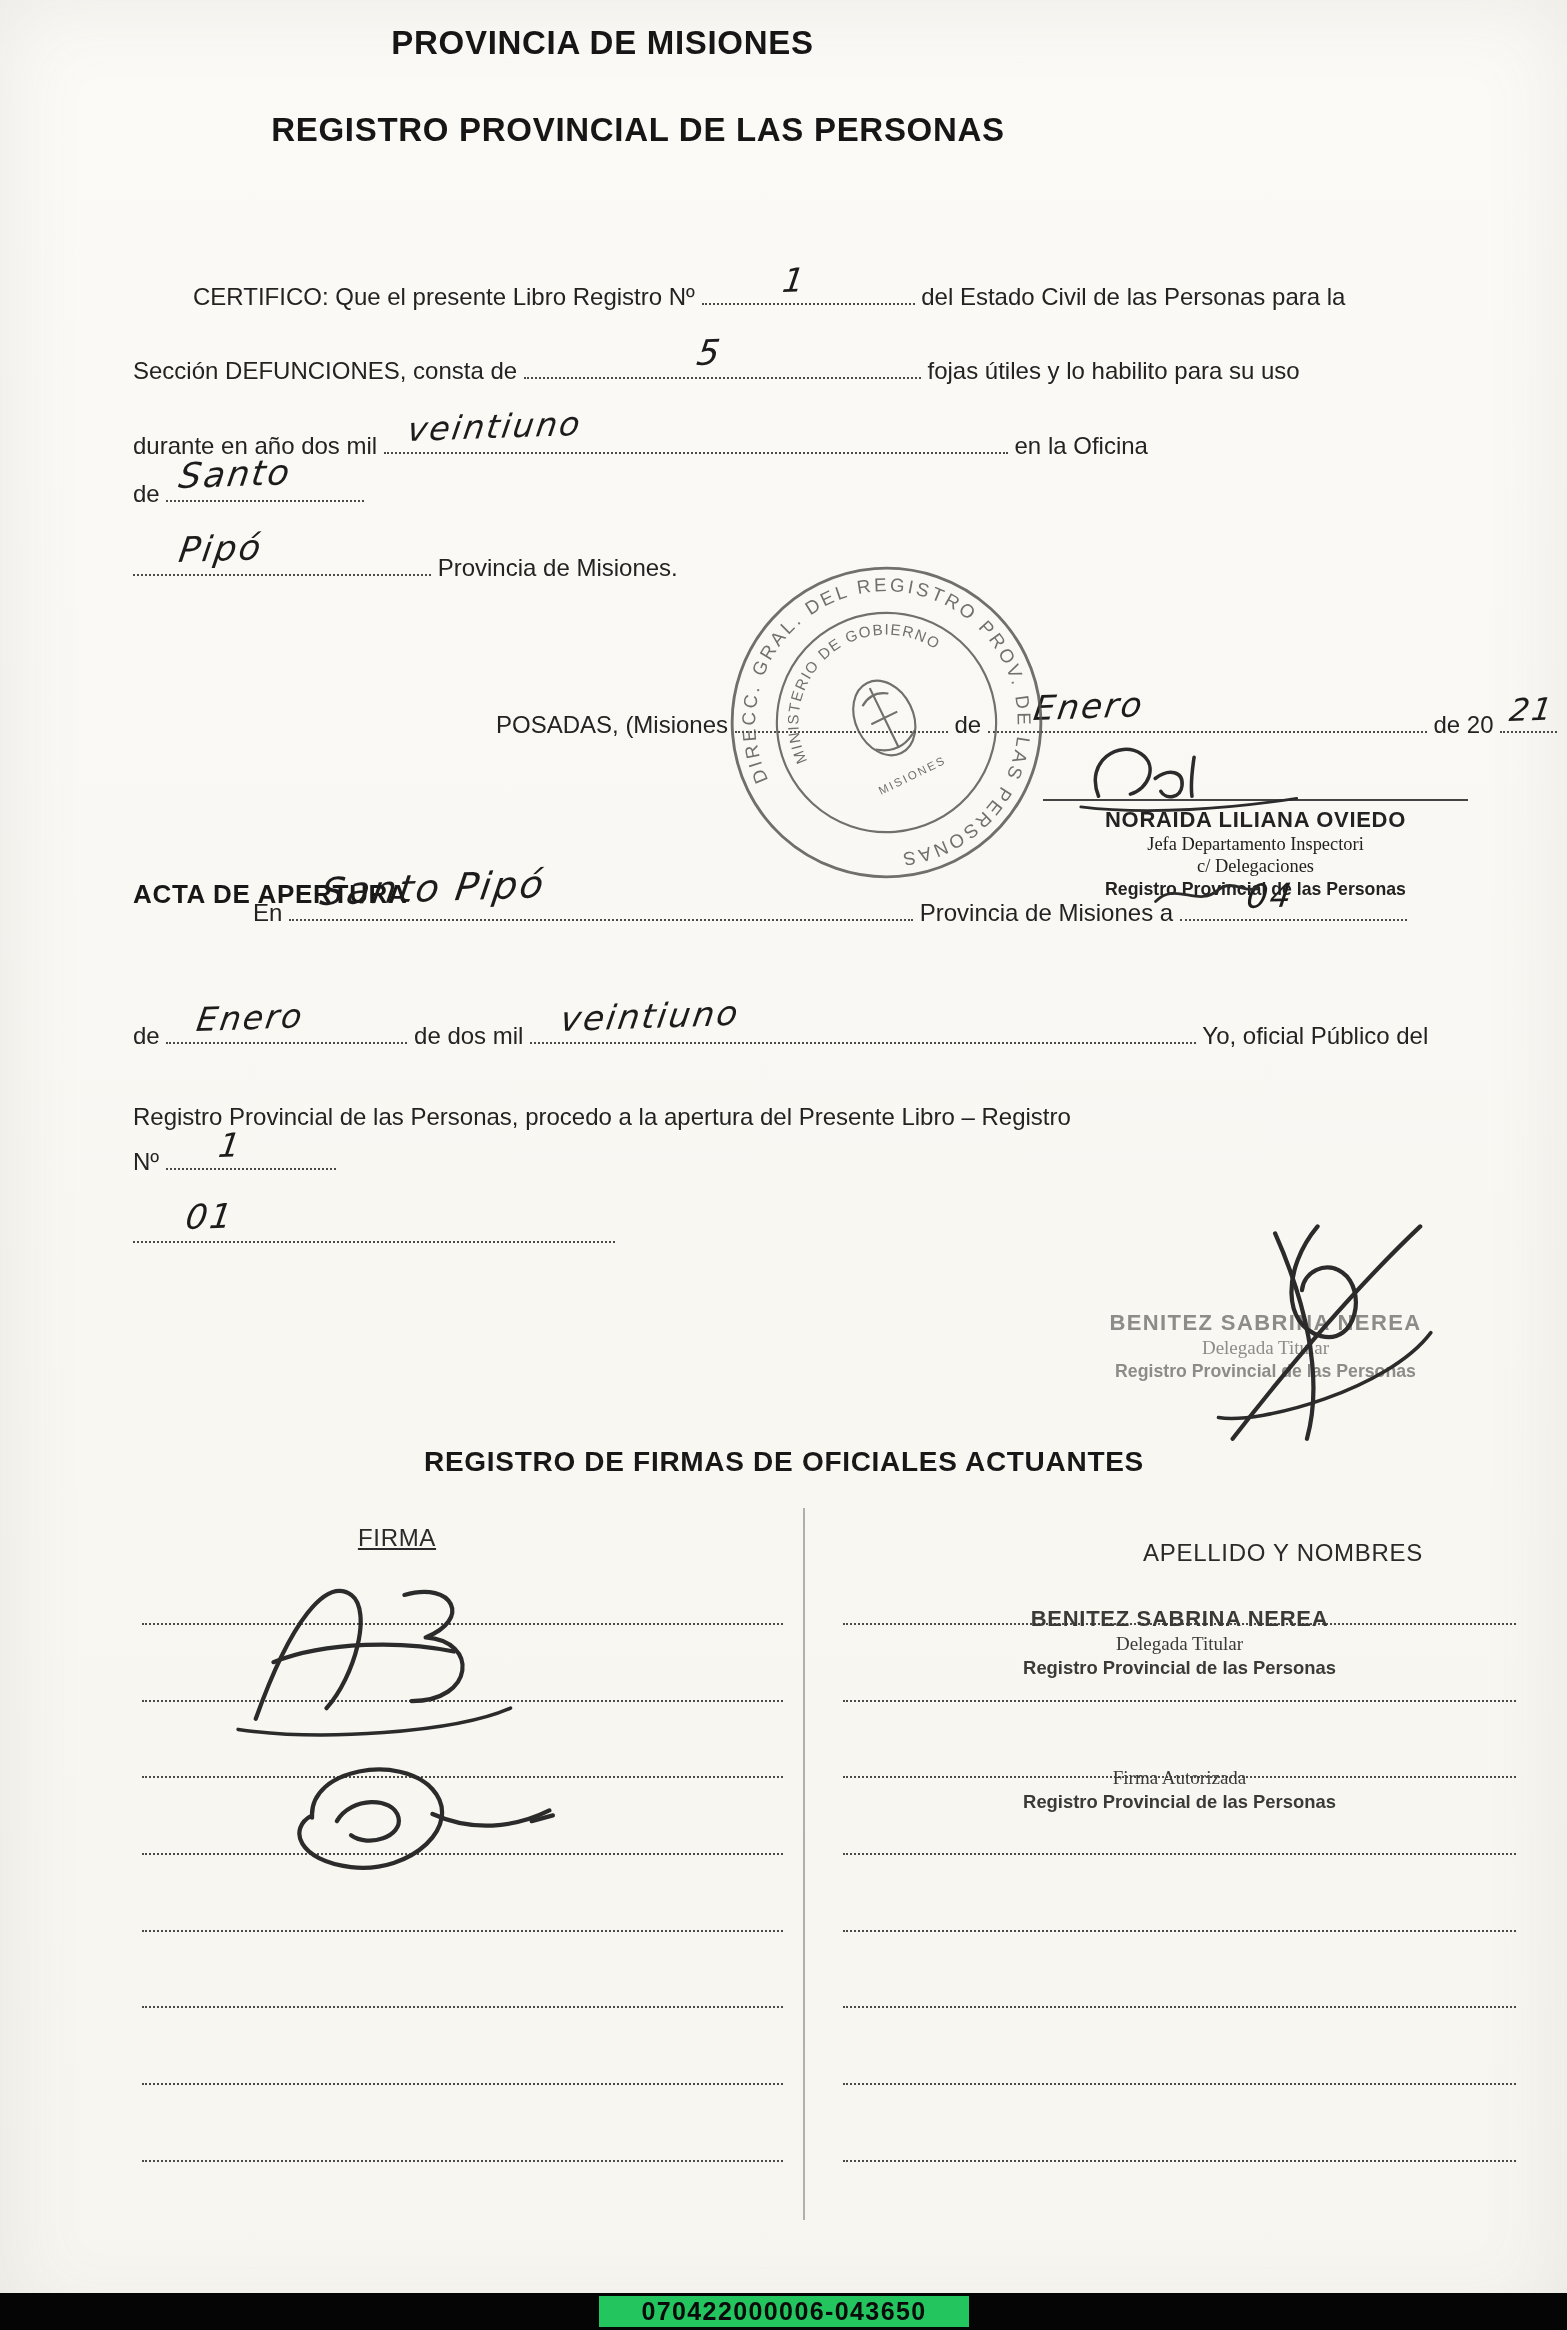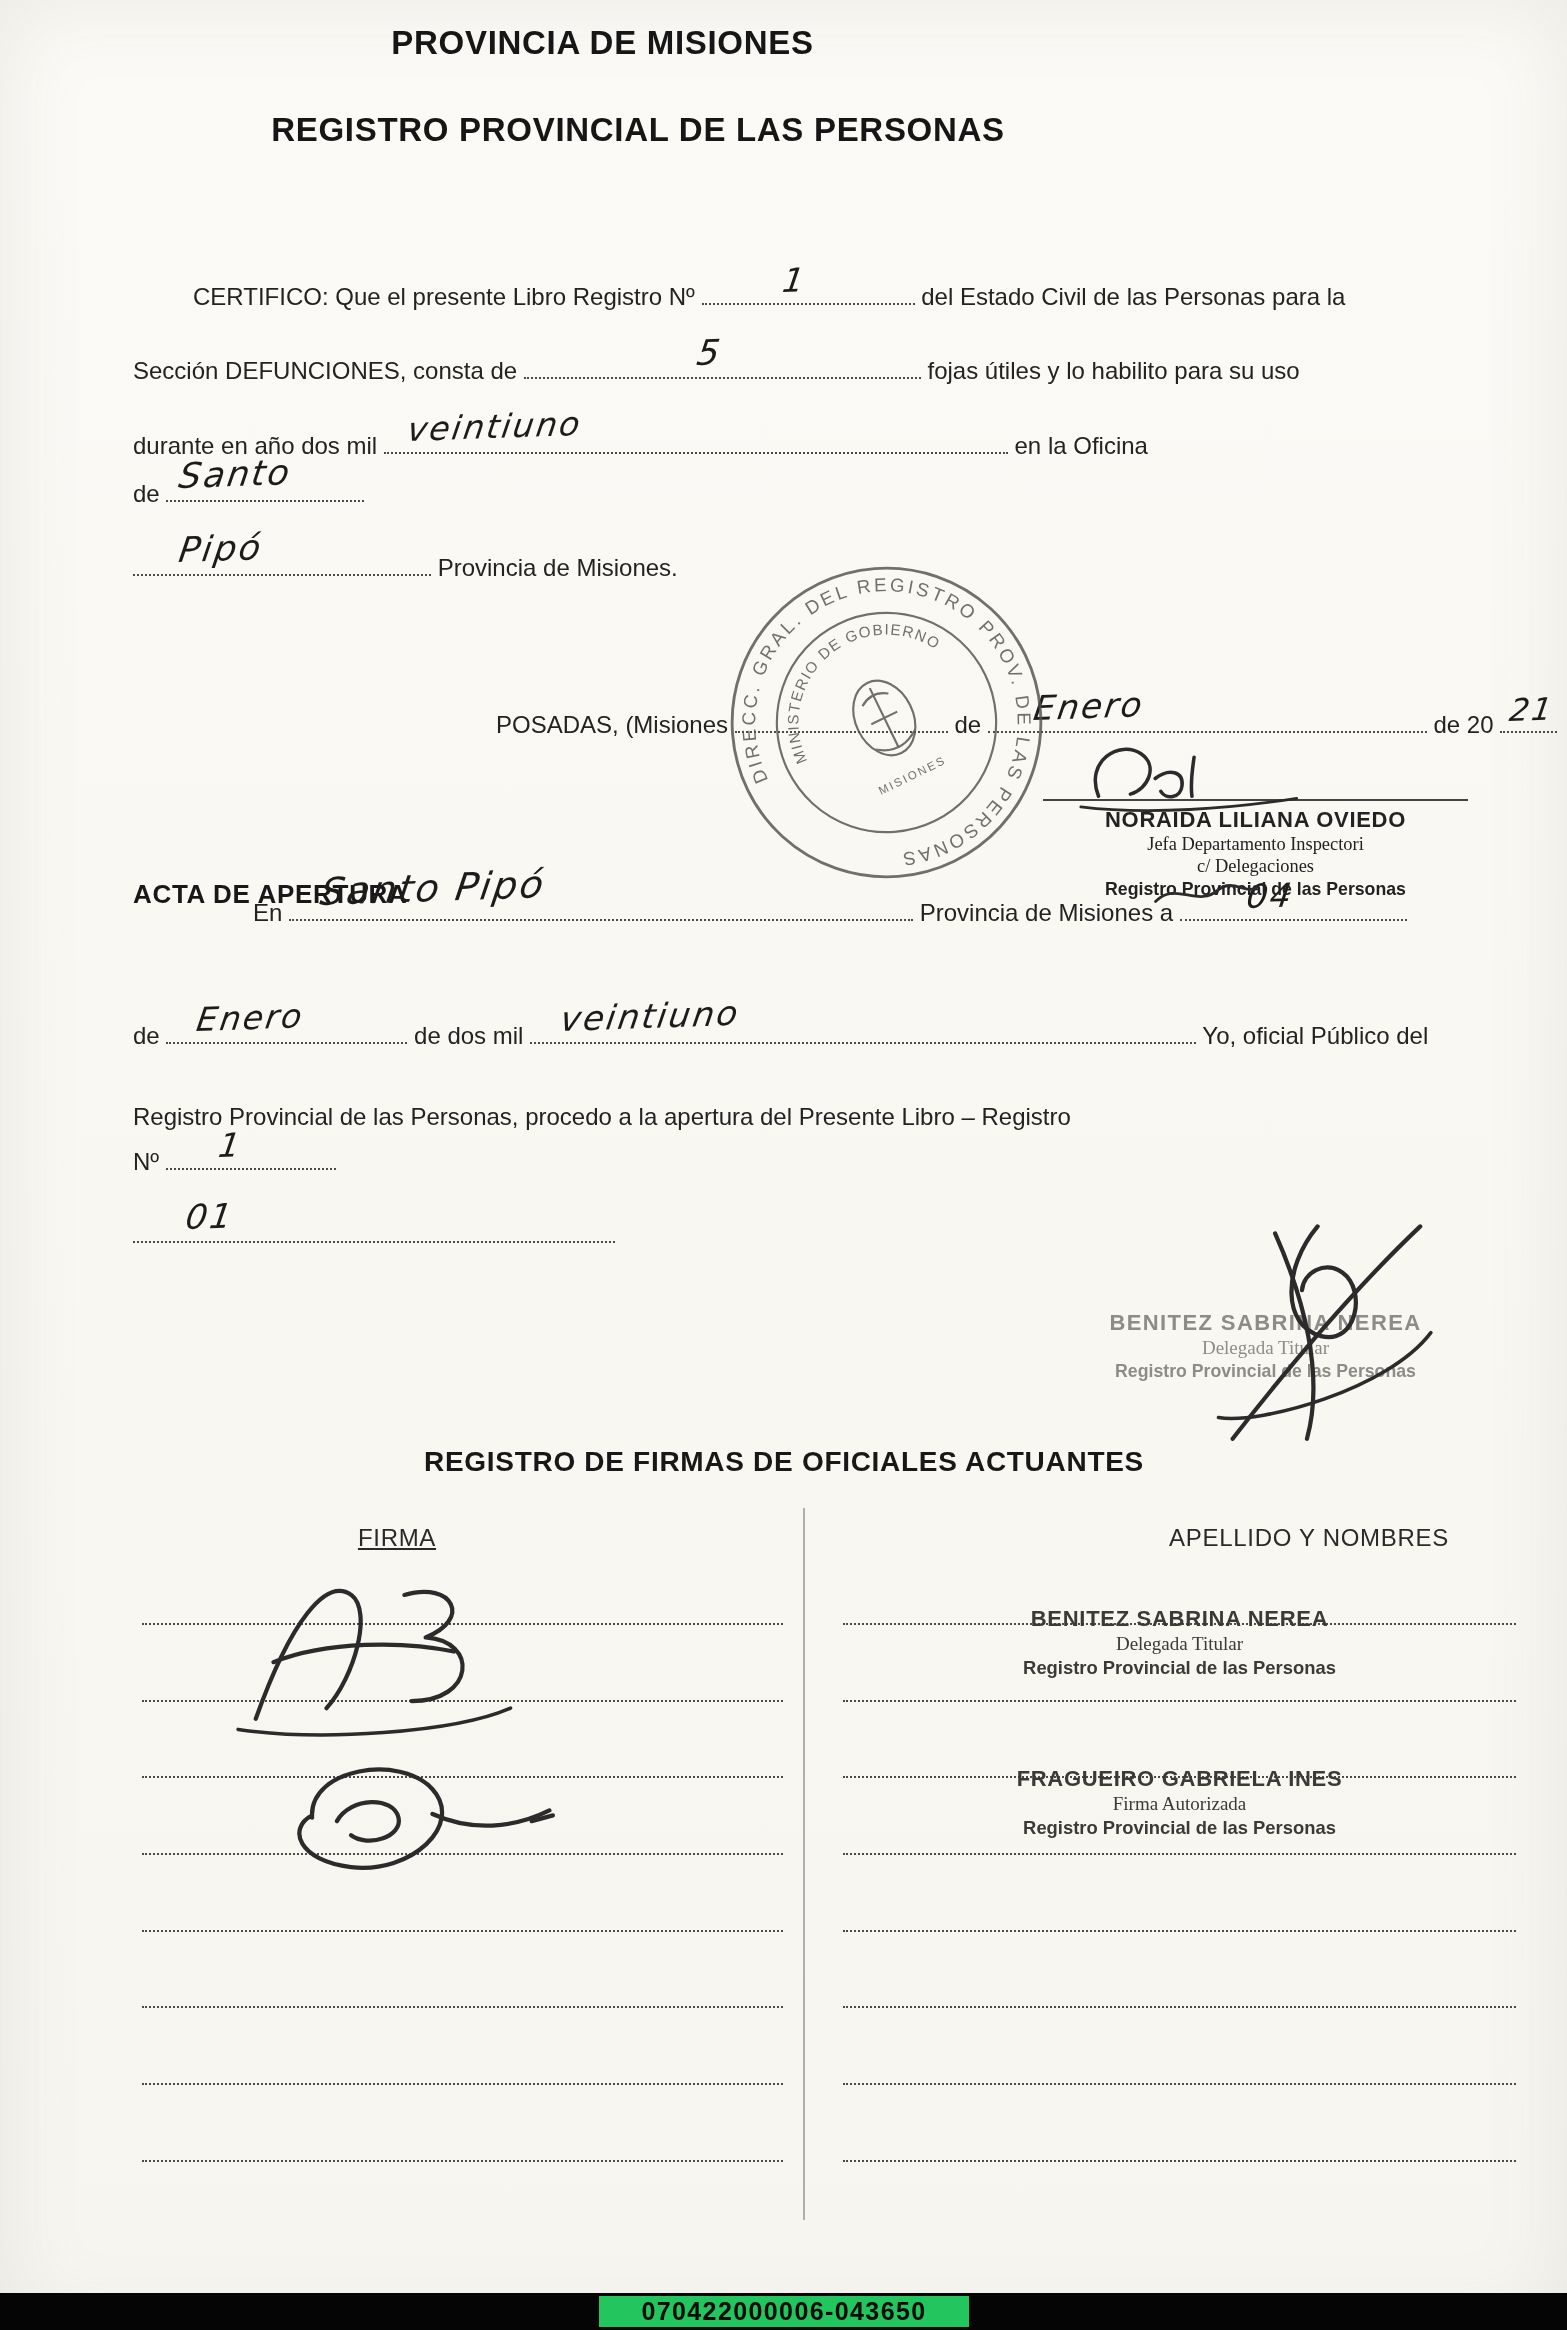--- a/index.html
+++ b/index.html
@@ -198,21 +198,21 @@
   </div>
   <svg class="sig sig-benitez" width="269" height="241" viewBox="0 0 380 340">
     <path d="M 200 30 C 150 90 150 170 205 185 C 255 198 270 120 235 95 C 210 78 180 95 178 120" stroke-width="6"></path>
     <path d="M 80 330 C 150 240 250 120 345 30" stroke-width="6"></path>
     <path d="M 140 40 C 180 130 210 240 185 330" stroke-width="6"></path>
     <path d="M 60 300 C 120 310 300 260 360 180" stroke-width="5"></path>
   </svg>
 
   <div class="firmas-title">REGISTRO DE FIRMAS DE OFICIALES ACTUANTES</div>
   <div class="col-header" style="left:248px;width:298px;text-decoration:underline;">FIRMA</div>
-  <div class="col-header" style="left:1132px;width:354px;">APELLIDO Y NOMBRES</div>
+  <div class="col-header" style="left:1106px;width:354px;margin-top:15px;">APELLIDO Y NOMBRES</div>
   <div class="divider"></div>
 
   <div class="sig-row left" style="top:1623px"></div>
   <div class="sig-row left" style="top:1700px"></div>
   <div class="sig-row left" style="top:1776px"></div>
   <div class="sig-row left" style="top:1853px"></div>
   <div class="sig-row left" style="top:1930px"></div>
   <div class="sig-row left" style="top:2006px"></div>
   <div class="sig-row left" style="top:2083px"></div>
   <div class="sig-row left" style="top:2160px"></div>
@@ -225,21 +225,20 @@
   <div class="sig-row right" style="top:2006px"></div>
   <div class="sig-row right" style="top:2083px"></div>
   <div class="sig-row right" style="top:2160px"></div>
 
   <div class="tbl-nameblock" style="top:1606px">
     <div class="n">BENITEZ SABRINA NEREA</div>
     <div class="r1">Delegada Titular</div>
     <div class="r2">Registro Provincial de las Personas</div>
   </div>
   <div class="tbl-nameblock" style="top:1766px">
-    <div class="n">FRAGUEIRO GABRIELA INES</div>
     <div class="r1">Firma Autorizada</div>
     <div class="r2">Registro Provincial de las Personas</div>
   </div>
 
   <svg class="sig sig-a" width="298" height="184" viewBox="0 0 420 260">
     <path d="M 50 230 C 100 90 150 30 185 55 C 215 78 190 170 150 215" stroke-width="6"></path>
     <path d="M 75 150 C 150 120 260 120 330 135" stroke-width="6"></path>
     <path d="M 260 55 C 330 35 355 90 290 115 C 365 120 360 205 270 205" stroke-width="6"></path>
     <path d="M 25 245 C 140 262 330 250 410 215" stroke-width="5"></path>
   </svg>

